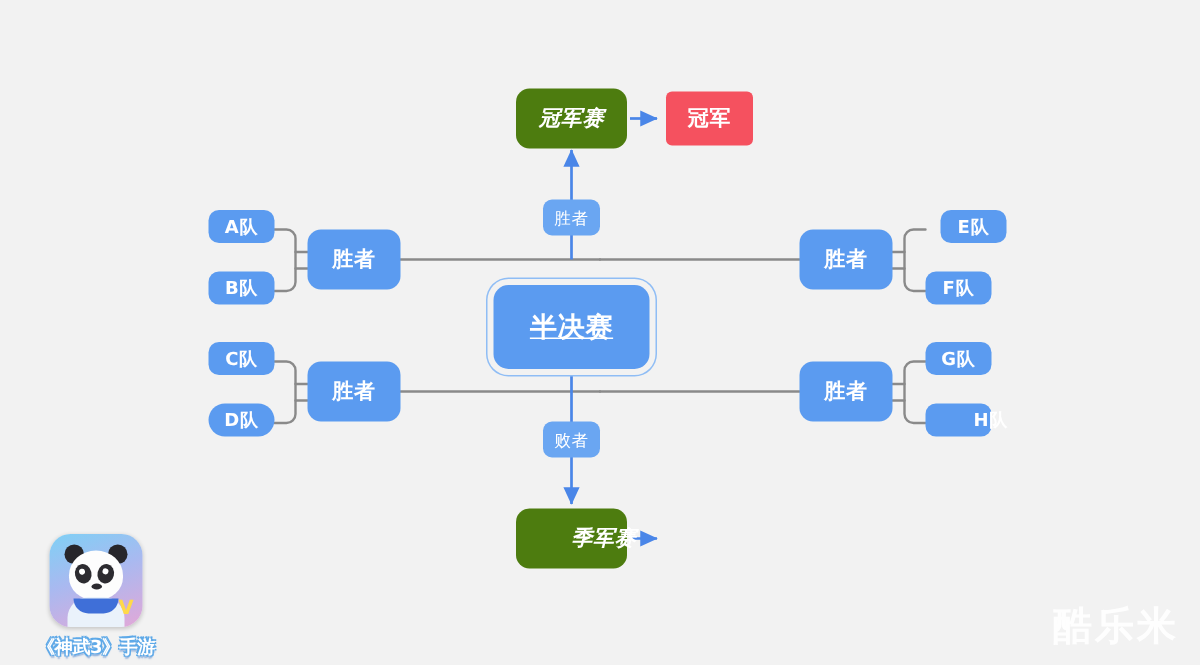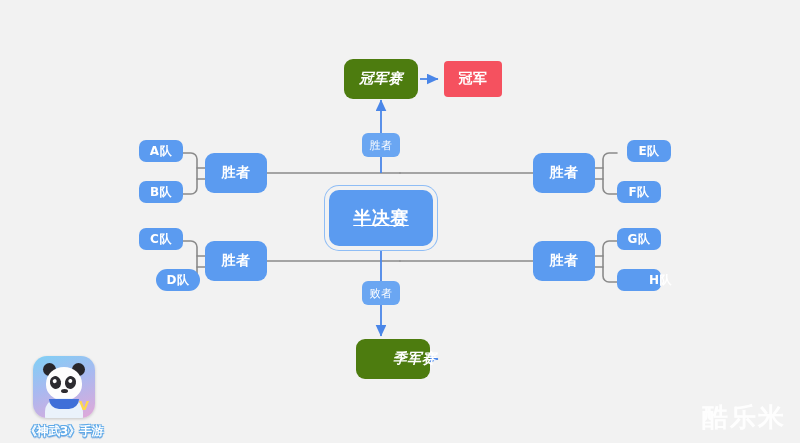--- a/index.html
+++ b/index.html
@@ -263,29 +263,29 @@
   <div class="node match" style="left:344px; top:59px;">冠军赛</div>
 
   <div class="node result" style="left:444px; top:61px;">冠军</div>
 
   <div class="node pill" style="left:362px; top:133px;">胜者</div>
 
   <div class="node central" style="left:329px; top:190px;">半决赛</div>
 
   <div class="node pill" style="left:362px; top:281px;">败者</div>
 
-  <div class="node match" style="left:356px; top:339px;padding-left:43px;">季军赛</div>
+  <div class="node match" style="left:344px; top:339px;padding-left:43px;">季军赛</div>
 
 
   <div class="node team" style="left:139px; top:140px;">A队</div>
   <div class="node team" style="left:139px; top:181px;">B队</div>
   <div class="node winner" style="left:205px; top:153px;">胜者</div>
 
   <div class="node team" style="left:139px; top:228px;text-align:center;">C队</div>
-  <div class="node team" style="left:156px; top:269px;border-radius:12px;">D队</div>
+  <div class="node team" style="left:139px; top:269px;border-radius:12px;">D队</div>
   <div class="node winner" style="left:205px; top:241px;">胜者</div>
 
   <div class="node team" style="left:617px; top:140px;margin-left:10px;">E队</div>
   <div class="node team" style="left:617px; top:181px;">F队</div>
   <div class="node winner" style="left:533px; top:153px;">胜者</div>
 
   <div class="node team" style="left:617px; top:228px;">G队</div>
   <div class="node team" style="left:617px; top:269px;padding-left:43px;">H队</div>
   <div class="node winner" style="left:533px; top:241px;">胜者</div>
 

